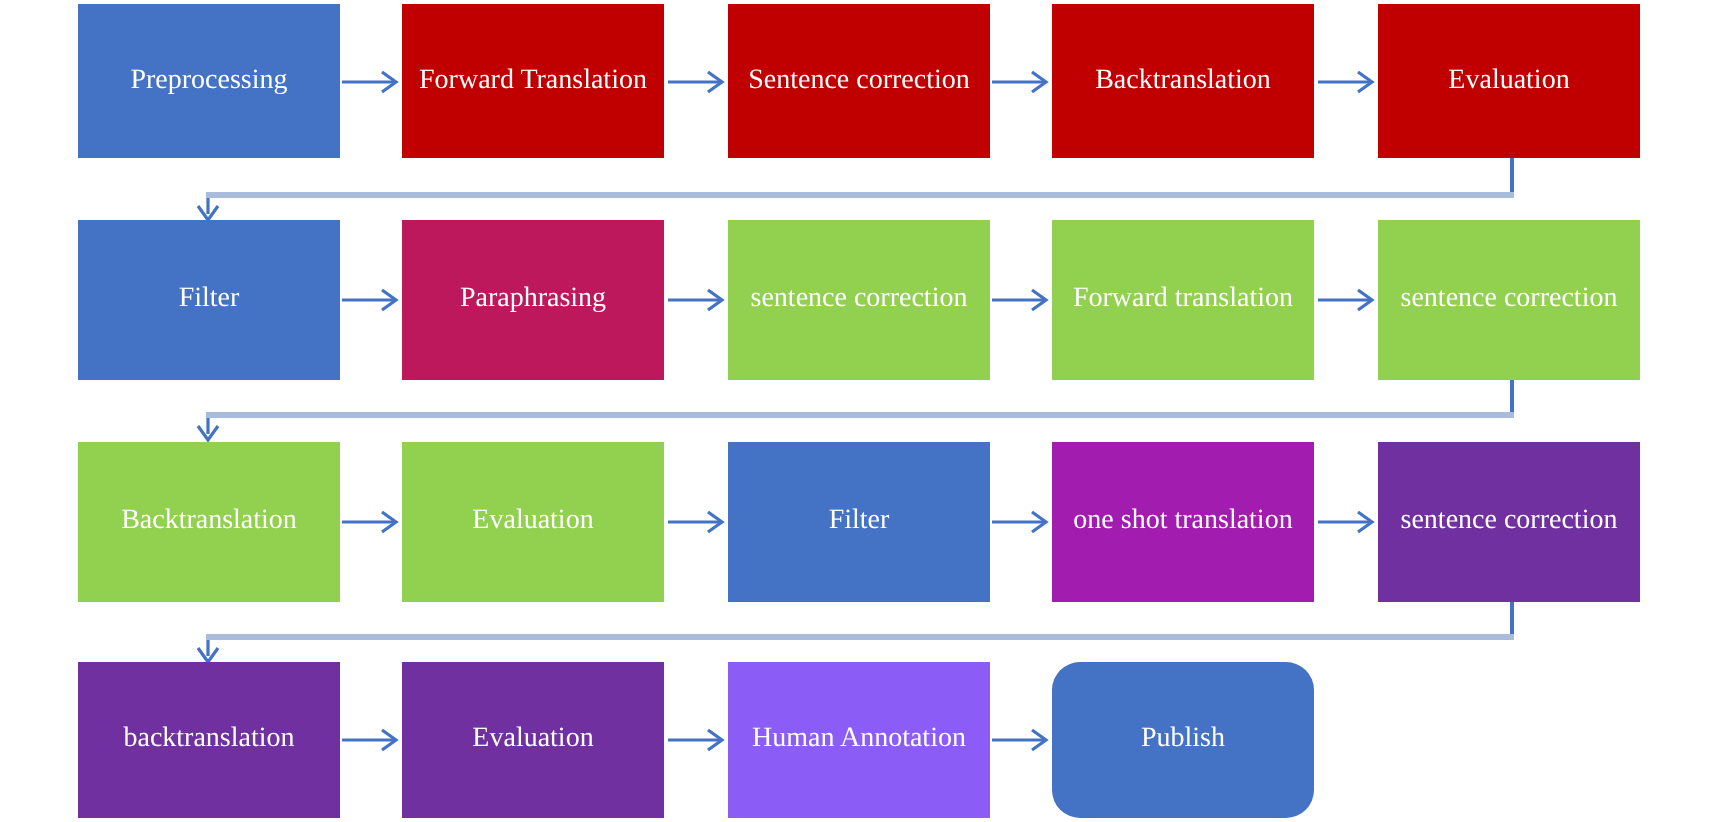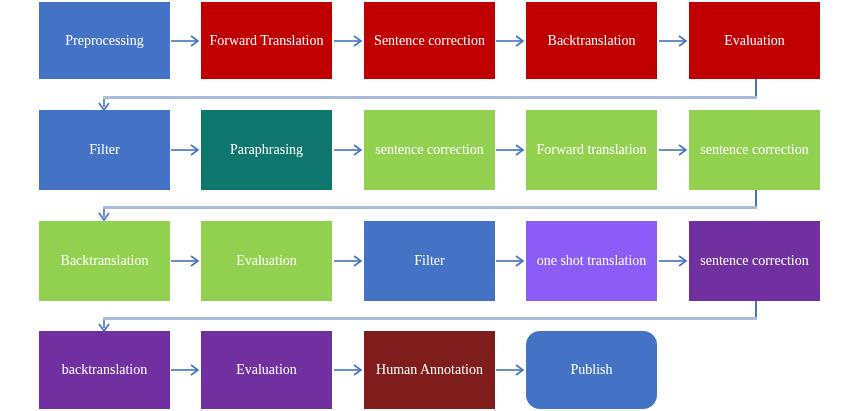--- a/index.html
+++ b/index.html
@@ -64,21 +64,21 @@
     </svg>
 
   <div class="vstub" style="left:755px;top:79px;height:19px"></div>
   <div class="hline" style="left:103px;top:96px;width:654px"></div>
   <svg class="varrow" style="left:97px;top:99px" viewBox="0 0 14 13">
       <path d="M7 0 V8"></path>
       <path d="M2 4 L7 11 L12 4"></path>
     </svg>
 
   <div class="box r2 c1" style="background-color: rgb(68, 114, 196);">Filter</div>
-  <div class="box r2 c2" style="background-color: #0f766e;">Paraphrasing</div>
+  <div class="box r2 c2" style="background-color: #be185d;">Paraphrasing</div>
   <div class="box r2 c3" style="background-color: rgb(146, 208, 80);">sentence correction</div>
   <div class="box r2 c4" style="background-color: rgb(146, 208, 80);">Forward translation</div>
   <div class="box r2 c5" style="background-color: rgb(146, 208, 80);">sentence correction</div>
 
   <svg class="harrow ar2 g1" viewBox="0 0 29 14">
       <path d="M0 7 H26"></path>
       <path d="M20 2 L27 7 L20 12"></path>
     </svg>
   <svg class="harrow ar2 g2" viewBox="0 0 29 14">
       <path d="M0 7 H26"></path>
@@ -96,21 +96,21 @@
   <div class="vstub" style="left:755px;top:190px;height:18px"></div>
   <div class="hline" style="left:103px;top:206px;width:654px"></div>
   <svg class="varrow" style="left:97px;top:209px" viewBox="0 0 14 13">
       <path d="M7 0 V8"></path>
       <path d="M2 4 L7 11 L12 4"></path>
     </svg>
 
   <div class="box r3 c1" style="background-color: rgb(146, 208, 80);">Backtranslation</div>
   <div class="box r3 c2" style="background-color: rgb(146, 208, 80);">Evaluation</div>
   <div class="box r3 c3" style="background-color: rgb(68, 114, 196);">Filter</div>
-  <div class="box r3 c4" style="background-color: #8b5cf6;">one shot translation</div>
+  <div class="box r3 c4" style="background-color: #a21caf;">one shot translation</div>
   <div class="box r3 c5" style="background-color: rgb(112, 48, 160);">sentence correction</div>
 
   <svg class="harrow ar3 g1" viewBox="0 0 29 14">
       <path d="M0 7 H26"></path>
       <path d="M20 2 L27 7 L20 12"></path>
     </svg>
   <svg class="harrow ar3 g2" viewBox="0 0 29 14">
       <path d="M0 7 H26"></path>
       <path d="M20 2 L27 7 L20 12"></path>
     </svg>
@@ -125,21 +125,21 @@
 
   <div class="vstub" style="left:755px;top:301px;height:18px"></div>
   <div class="hline" style="left:103px;top:317px;width:654px"></div>
   <svg class="varrow" style="left:97px;top:320px" viewBox="0 0 14 13">
       <path d="M7 0 V8"></path>
       <path d="M2 4 L7 11 L12 4"></path>
     </svg>
 
   <div class="box r4 c1" style="background-color: rgb(112, 48, 160);">backtranslation</div>
   <div class="box r4 c2" style="background-color: rgb(112, 48, 160);">Evaluation</div>
-  <div class="box r4 c3" style="background-color: #7f1d1d;">Human Annotation</div>
+  <div class="box r4 c3" style="background-color: #8b5cf6;">Human Annotation</div>
   <div class="box r4 c4" style="background-color: rgb(68, 114, 196); border-radius: 14px;">Publish</div>
 
   <svg class="harrow ar4 g1" viewBox="0 0 29 14">
       <path d="M0 7 H26"></path>
       <path d="M20 2 L27 7 L20 12"></path>
     </svg>
   <svg class="harrow ar4 g2" viewBox="0 0 29 14">
       <path d="M0 7 H26"></path>
       <path d="M20 2 L27 7 L20 12"></path>
     </svg>

